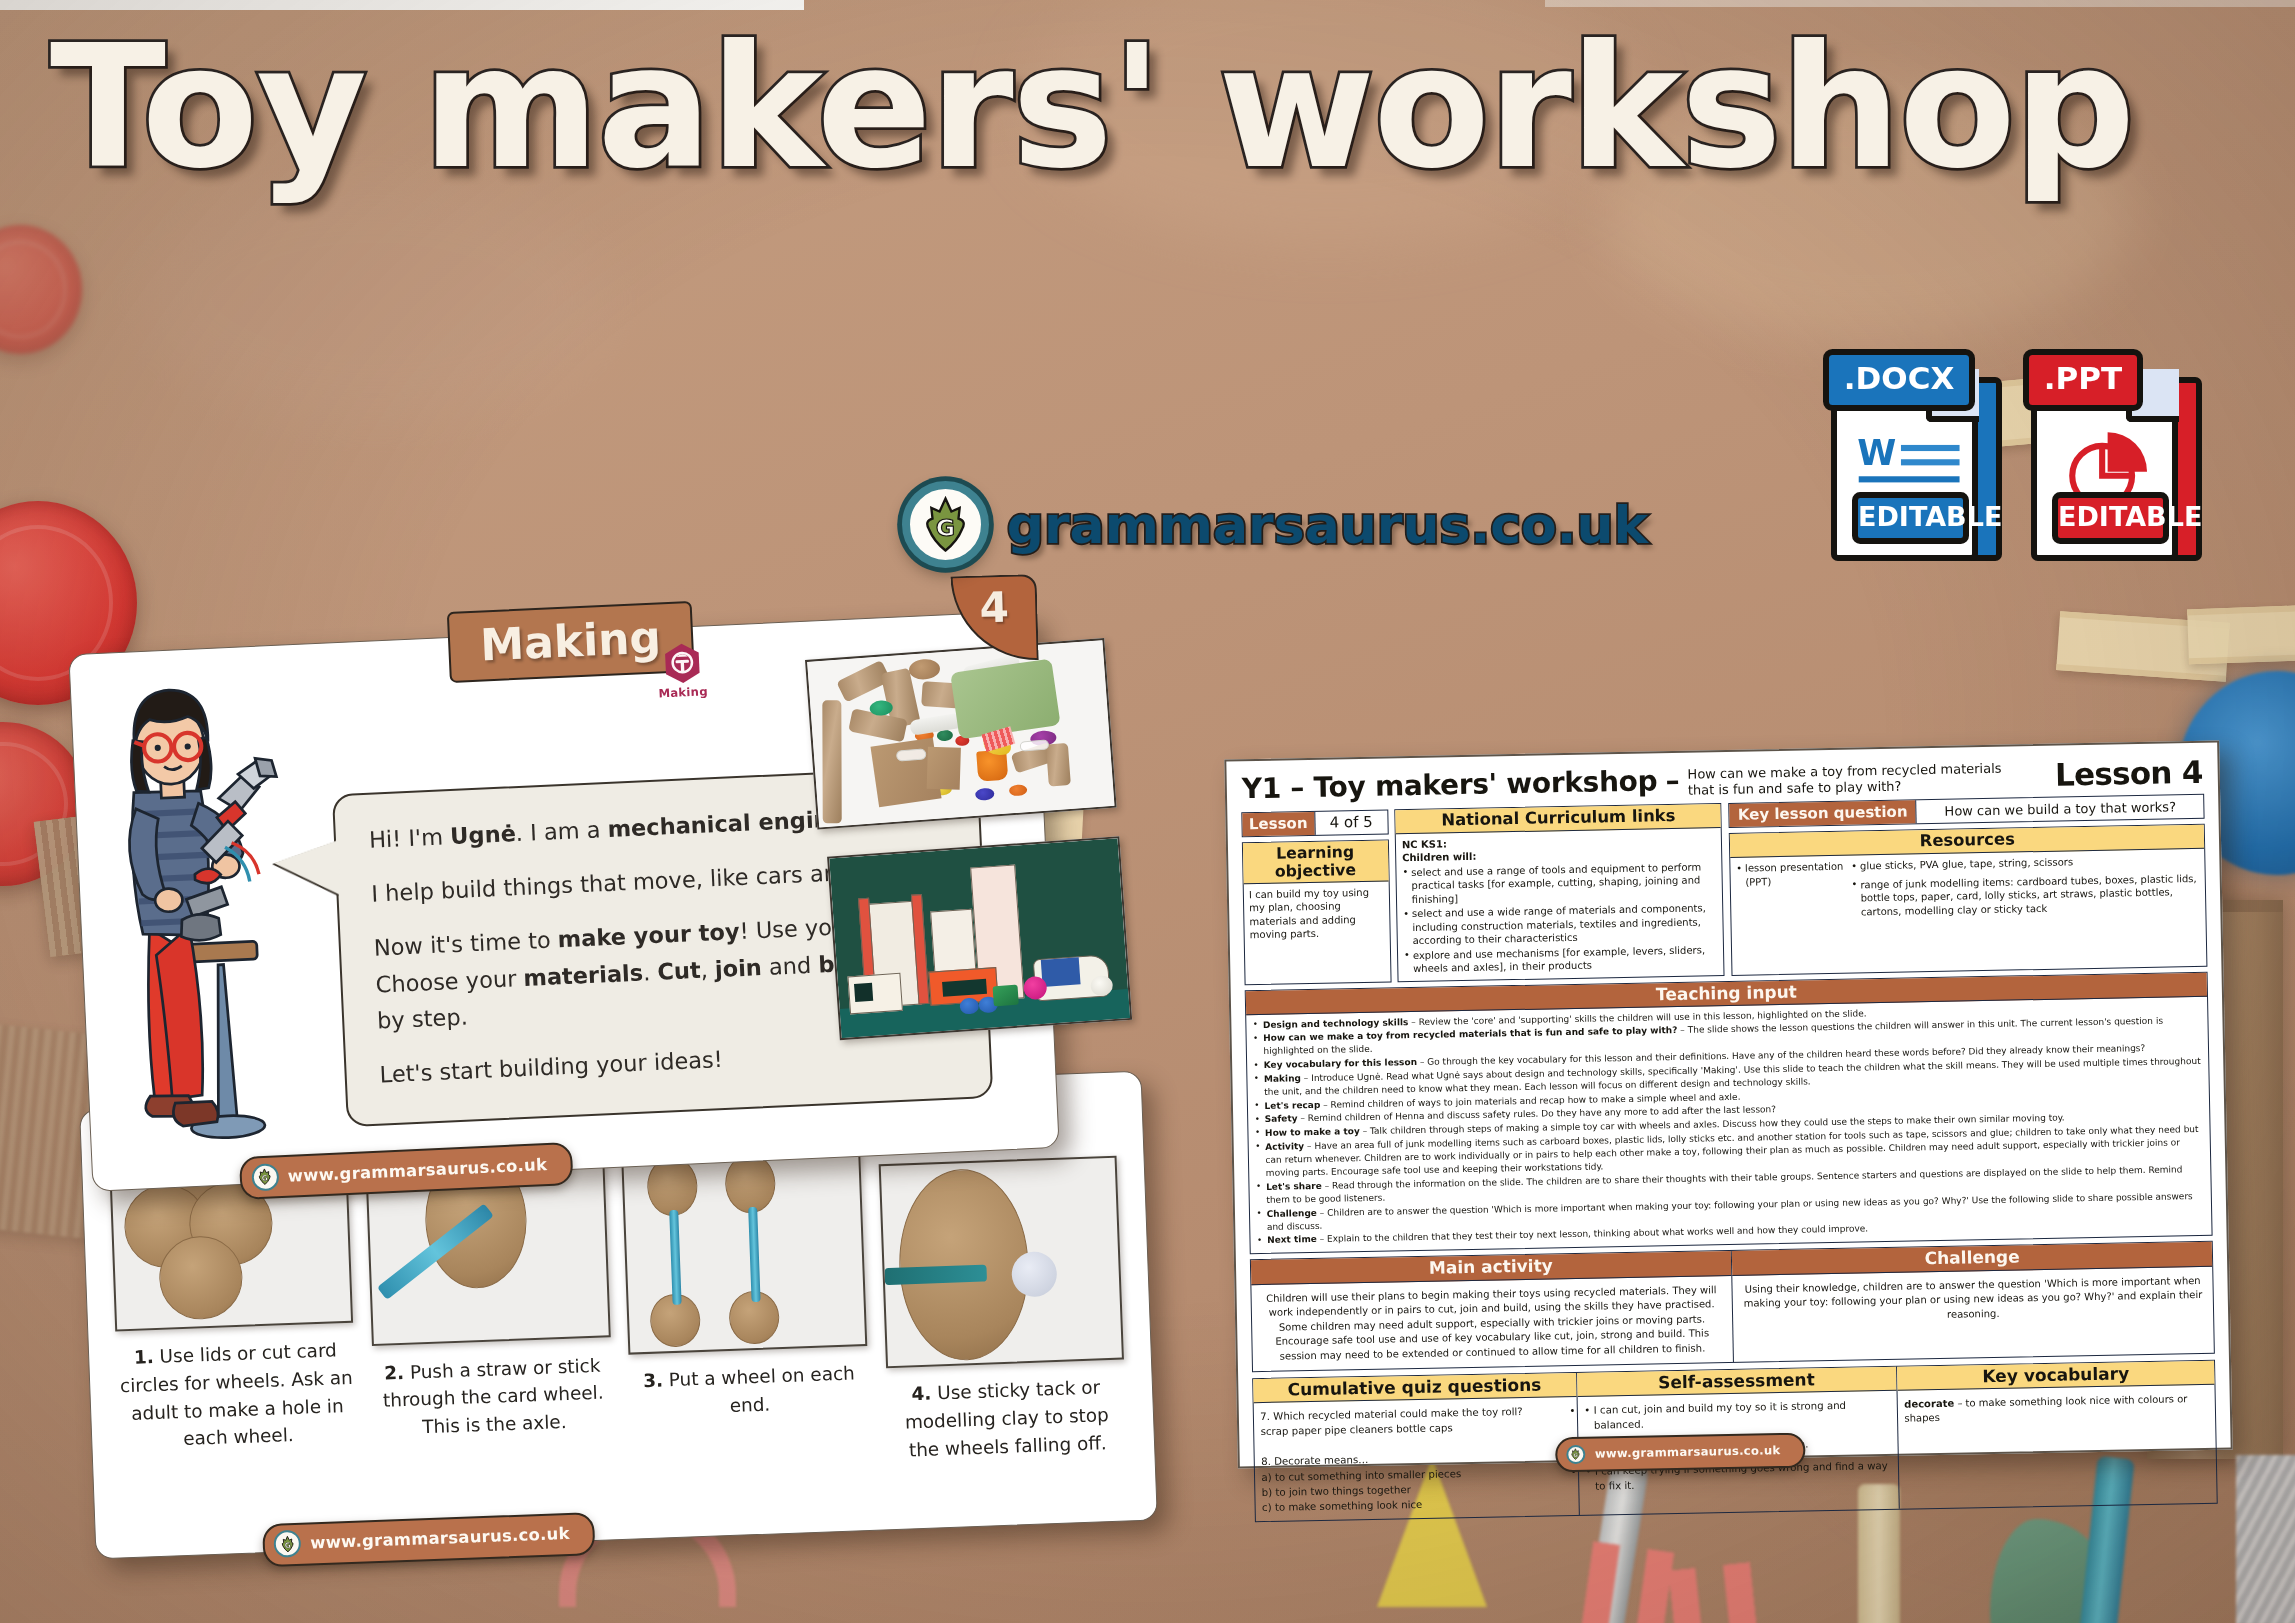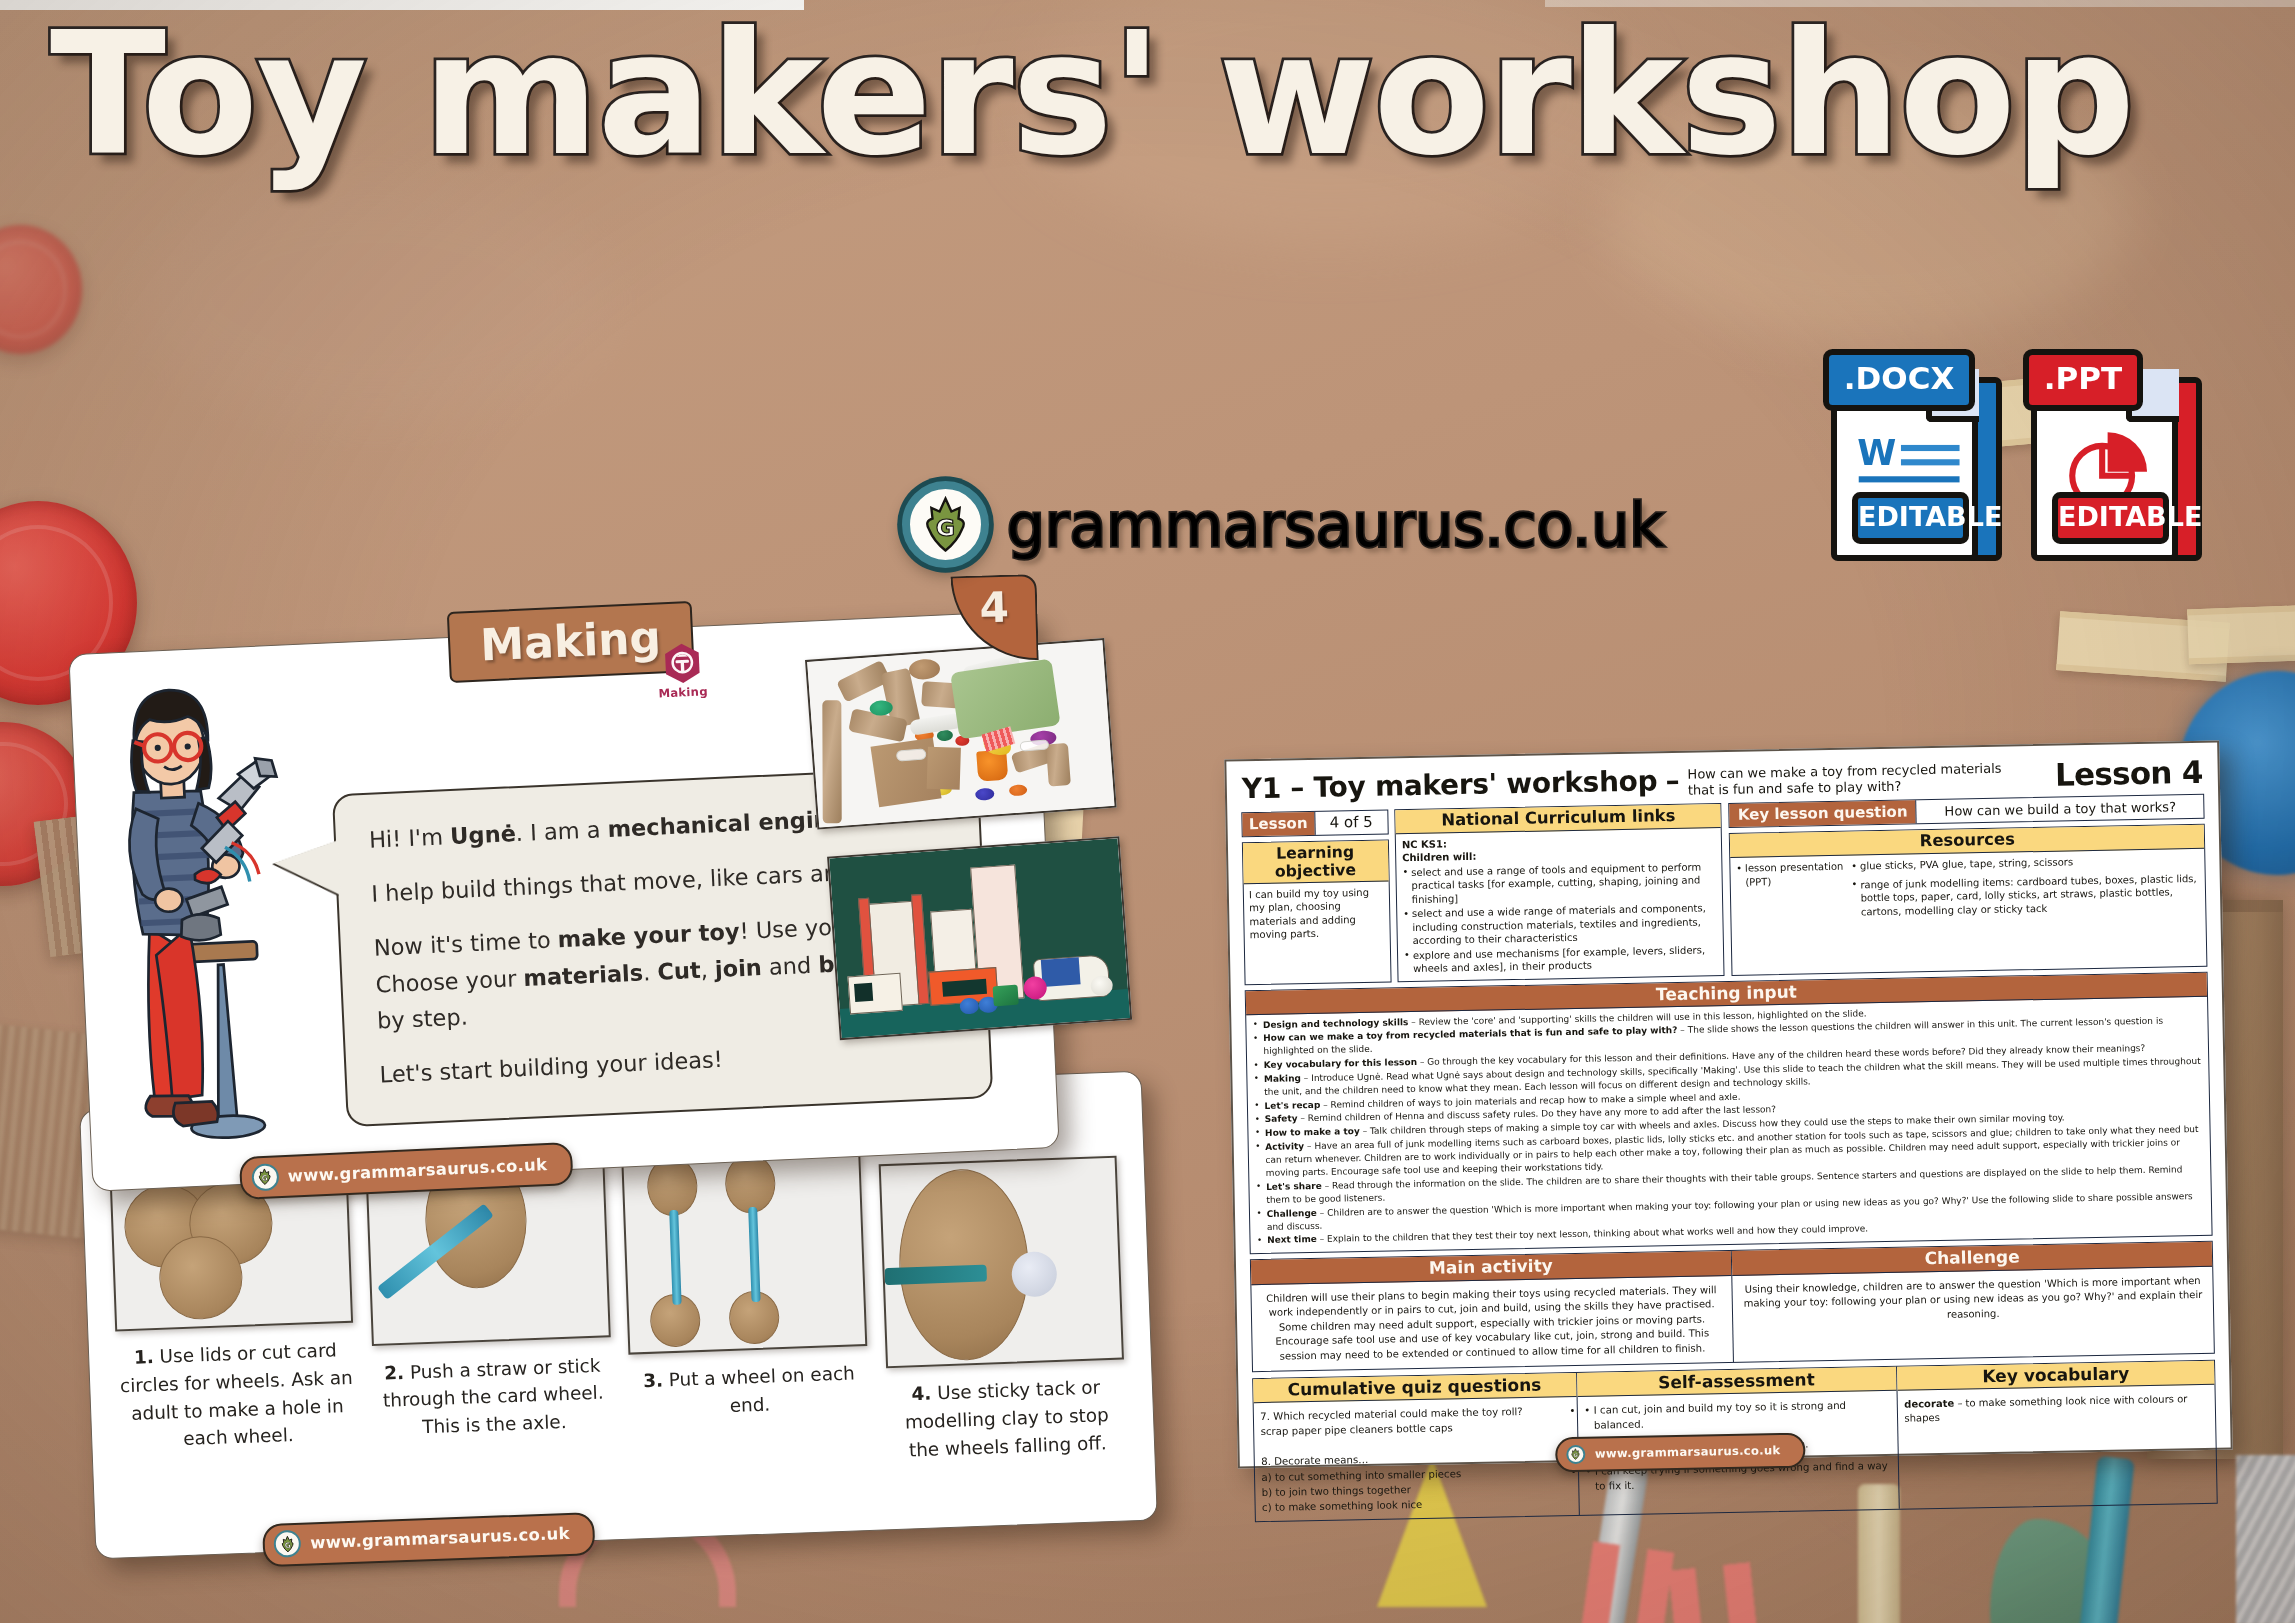--- a/index.html
+++ b/index.html
@@ -118,21 +118,21 @@
   .rainbowarc {
     position:absolute; width:177px; height:102px; border-radius:102px 102px 0 0;
     border:17.7px solid #e38d86; border-bottom:none;
   }
   .bg-vignette {
     position:absolute; inset:0;
     background:radial-gradient(ellipse at 50% 45%, rgba(0,0,0,0) 45%, rgba(60,38,22,.22) 100%);
   }
 
   
-  #title-block { position:absolute; left:50px; top:8px; width:1786px; z-index:20; }
+  #title-block { position:absolute; left:50px; top:21px; width:1786px; z-index:20; }
   .main-title {
     font-family:"DejaVu Sans", sans-serif;
     font-weight:bold;
     font-size:170px;
     line-height:1.02;
     letter-spacing:-2px;
     color:#f7f1e6;
     -webkit-text-stroke:5.5px #2a2422;
     paint-order:stroke fill;
     text-shadow:9.5px 9.5px 8.2px rgba(40,25,15,.45);
@@ -159,21 +159,21 @@
     width:87px; height:87px; border-radius:50%;
     background:#fdfbf6;
     border:8.9px solid #3e8290;
     box-shadow:0 0 0 4.8px #1d4b52, 0 6.8px 15px rgba(30,20,10,.4);
     position:relative; overflow:hidden;
     display:flex; align-items:center; justify-content:center;
   }
   .brand-badge svg { width:59px; height:59px; display:block; }
   .brand-text {
     font-family:"DejaVu Sans", sans-serif;
-    font-weight:normal; font-size:60px; color:#000000;
+    font-weight:bold; font-size:52px; color:#0c4a6e;
     -webkit-text-stroke:3.4px #241f1c; paint-order:stroke fill;
     text-shadow:4.8px 4.8px 4.8px rgba(40,25,15,.35);
     white-space:nowrap;
   }
 
   
   #file-badges { position:absolute; left:1831px; top:357px; display:flex; gap:30px; z-index:24; }
   .file-badge { position:relative; width:170px; height:204px; }
   .fb-back {
     position:absolute; left:24.5px; top:20.4px; width:146px; height:184px;

